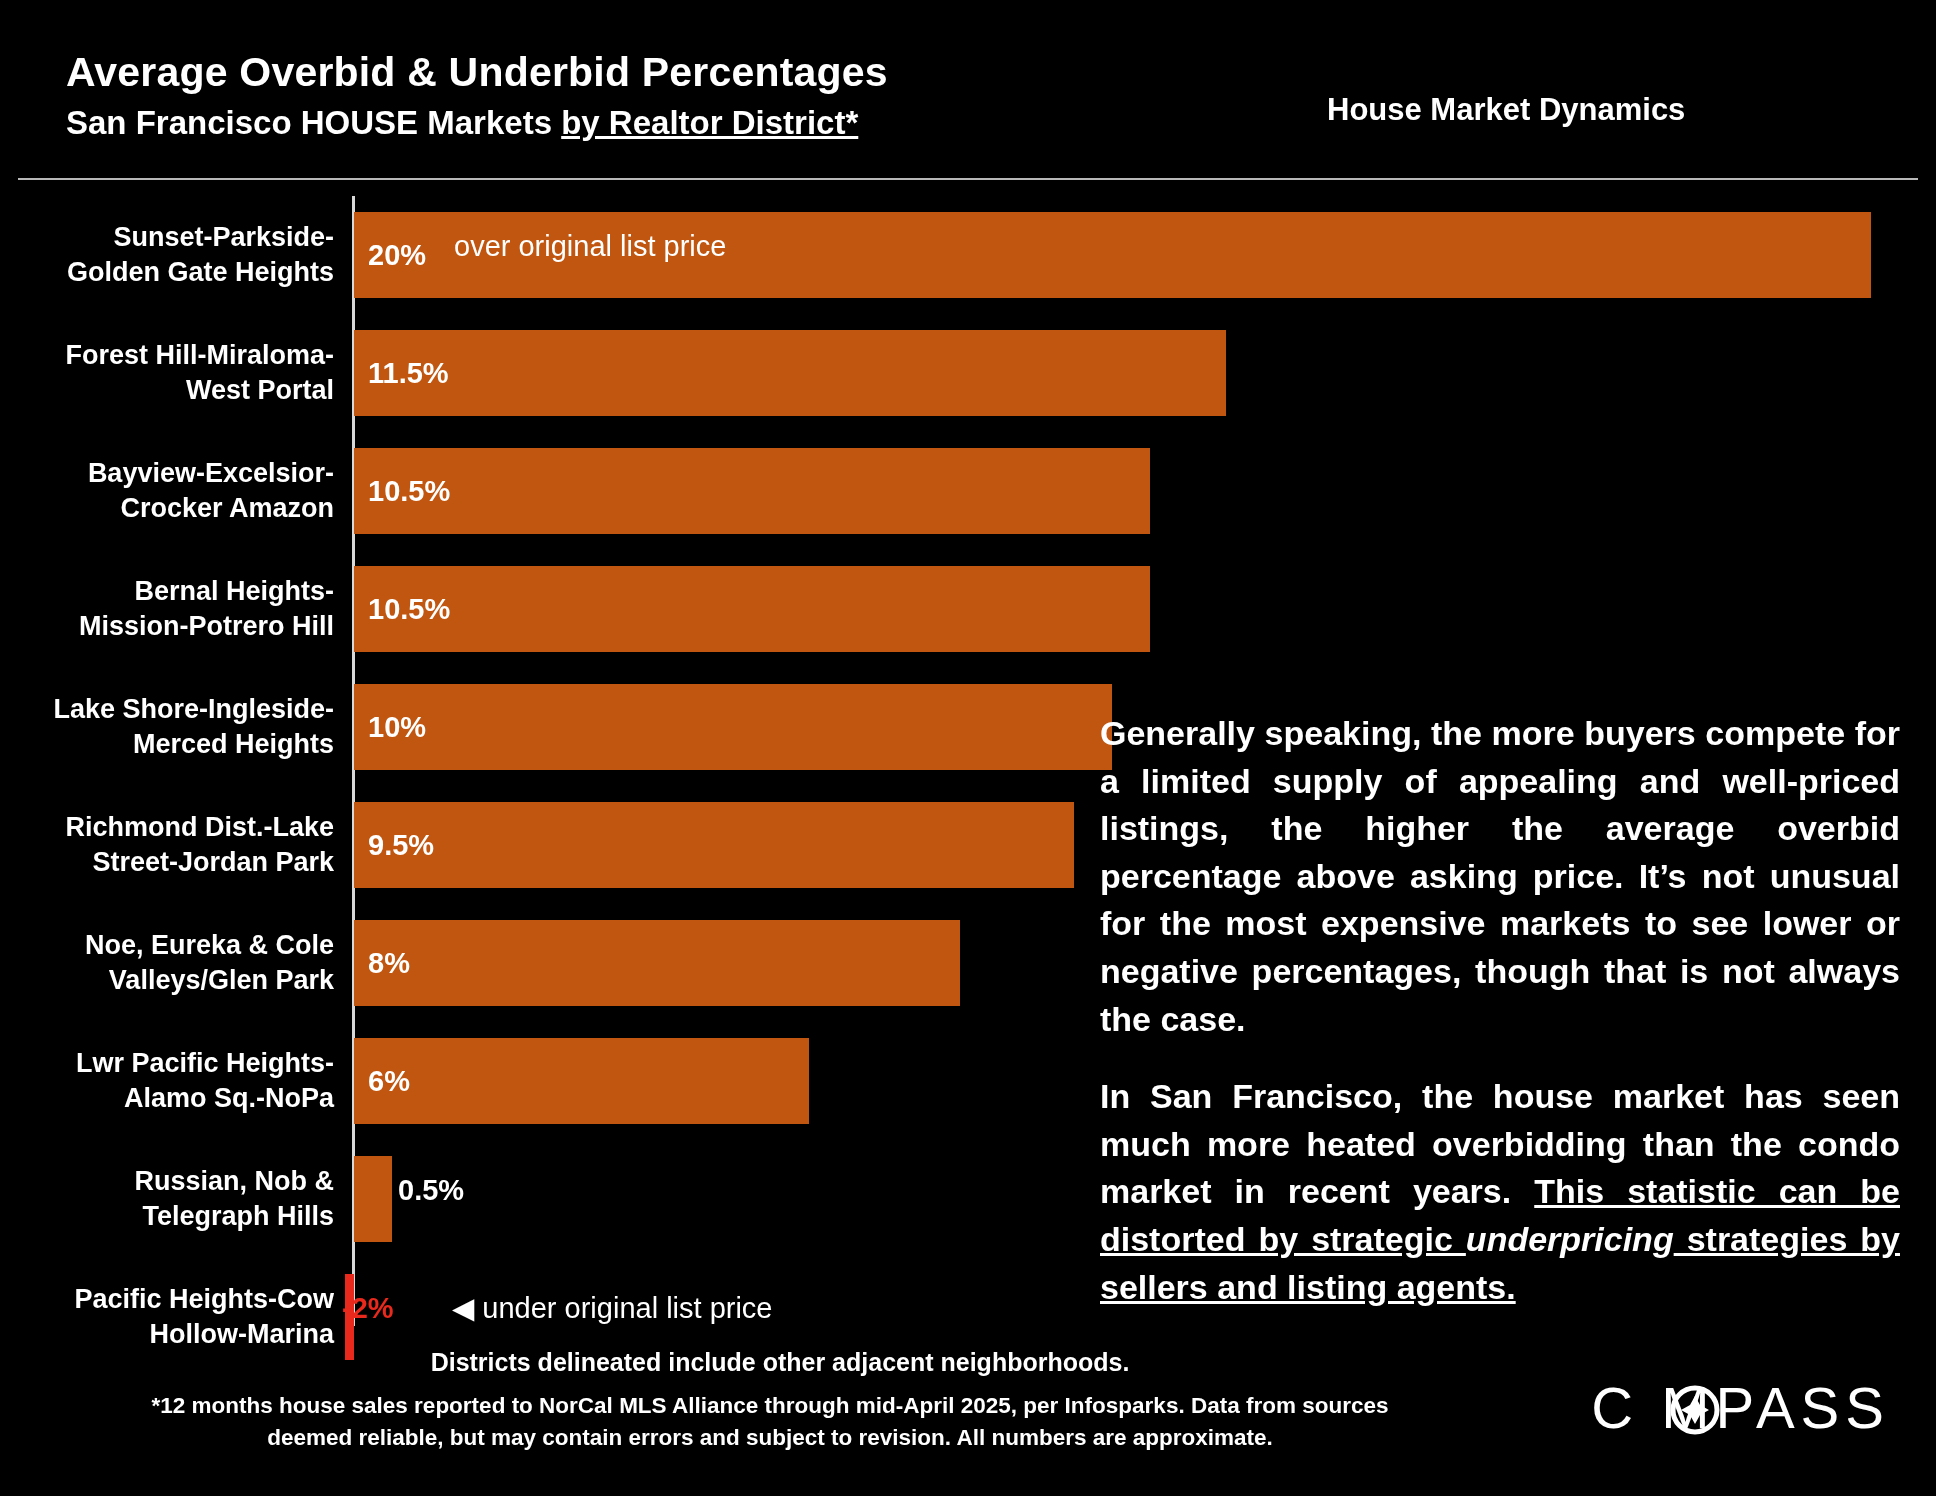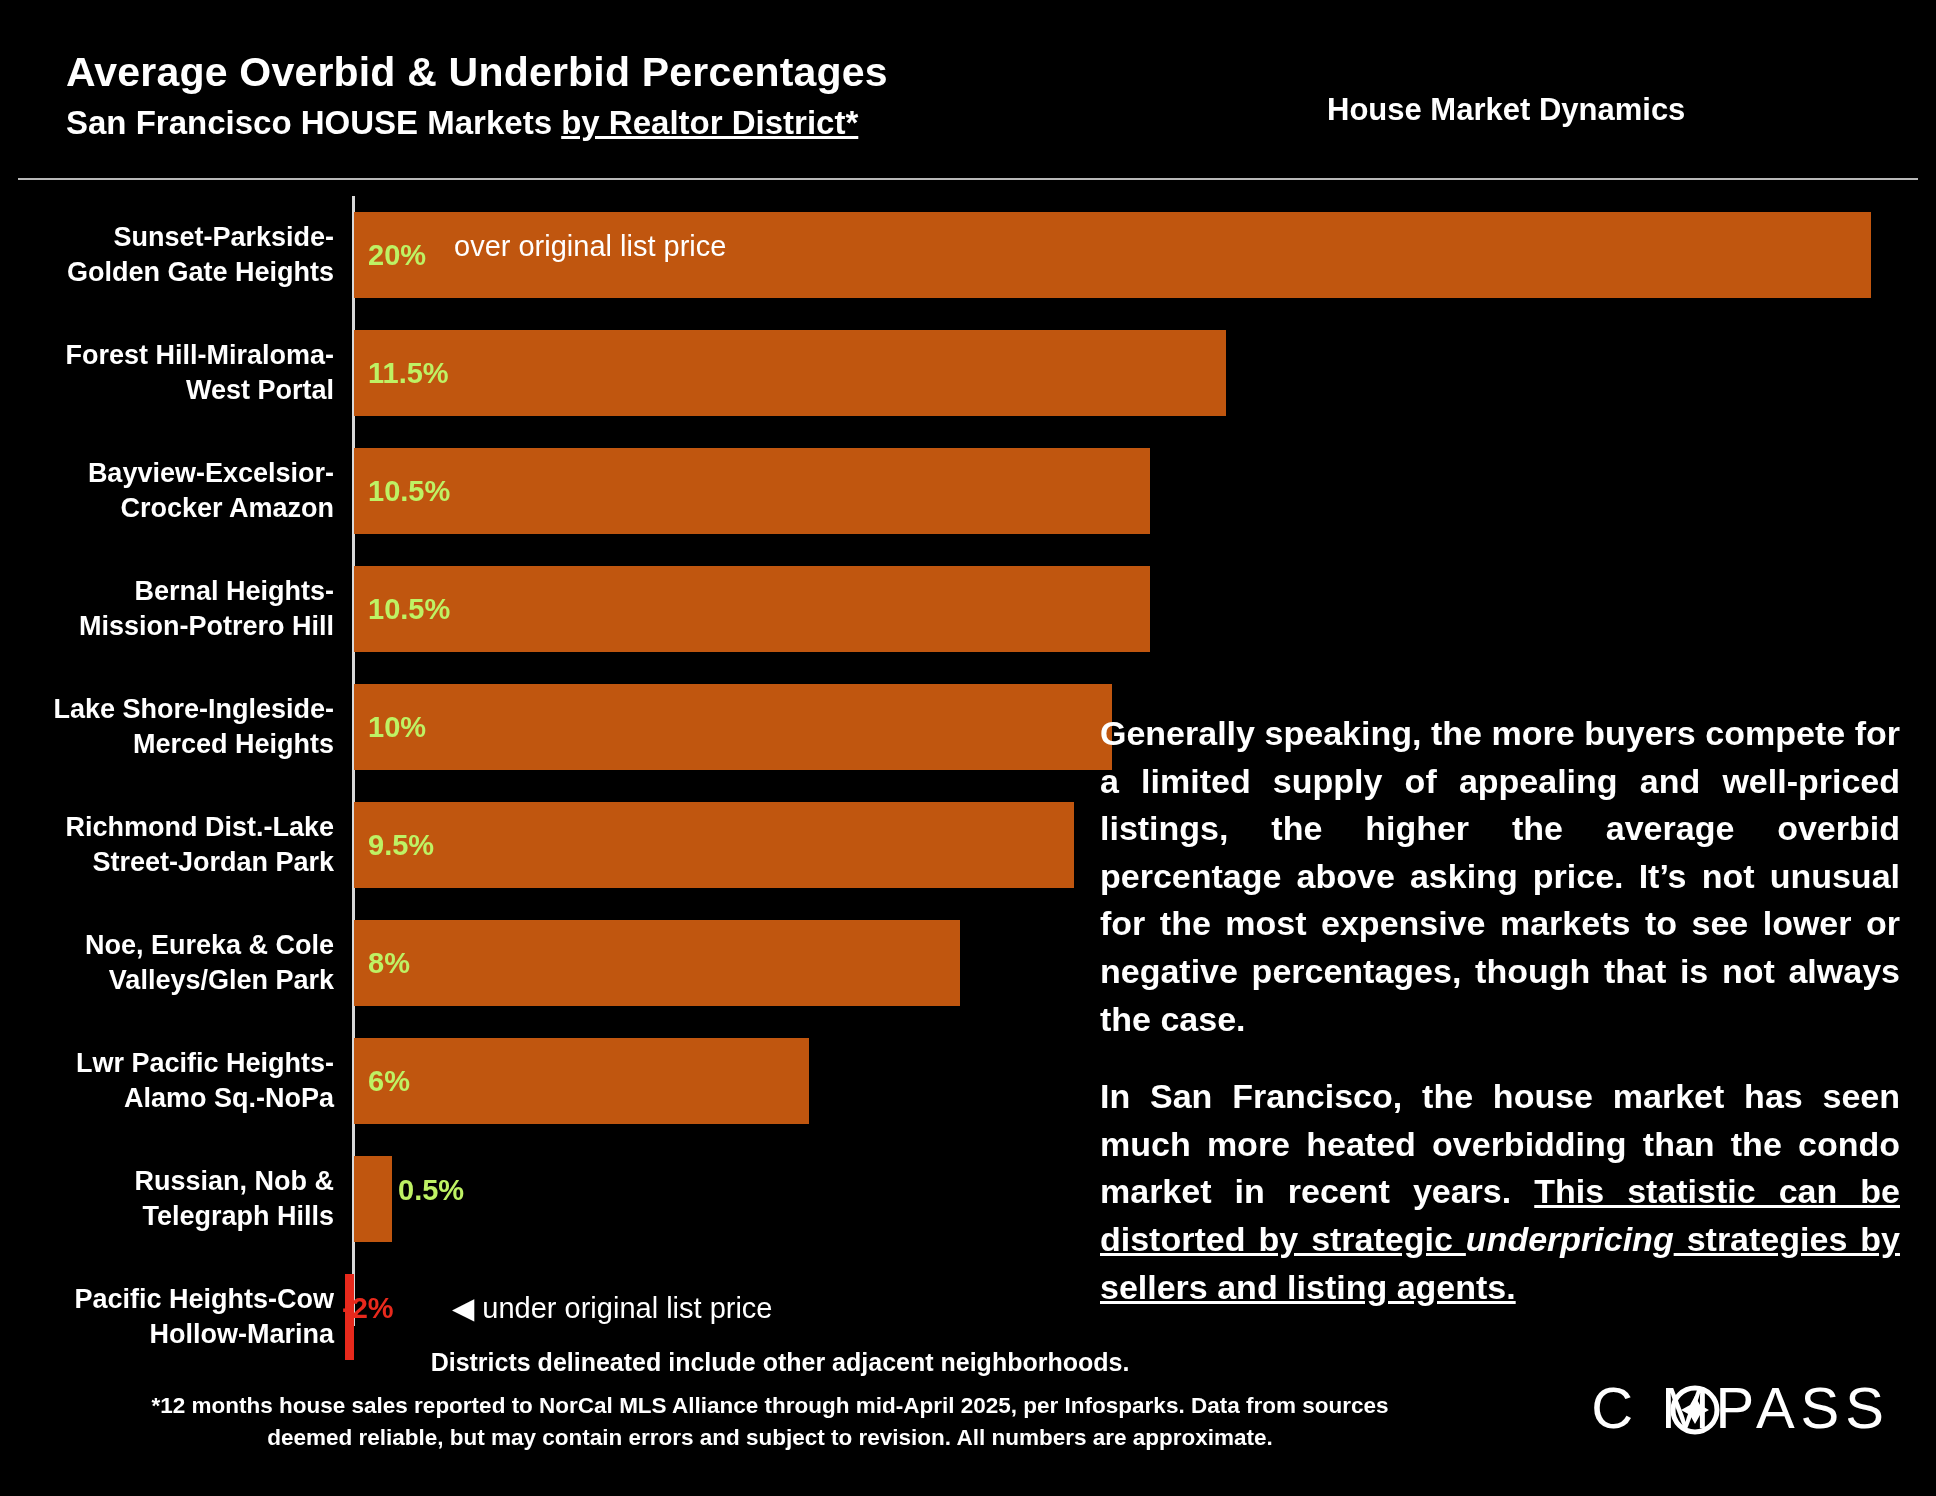--- a/index.html
+++ b/index.html
@@ -108,21 +108,21 @@
     align-items: center;
   }
   .bar.neg {
     background: #e8291c;
   }
   .bar-value {
     position: absolute;
     left: 14px;
     font-size: 29px;
     font-weight: bold;
-    color: #bef264;
+    color: #ffffff;
     white-space: nowrap;
   }
   .bar-note {
     position: absolute;
     font-size: 29px;
     font-weight: normal;
     color: #ffffff;
     white-space: nowrap;
     top: 50px;
     transform: translateY(-50%);

